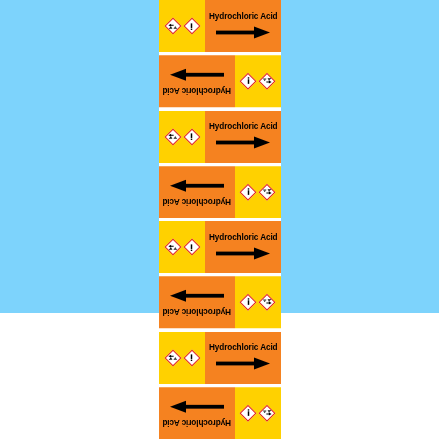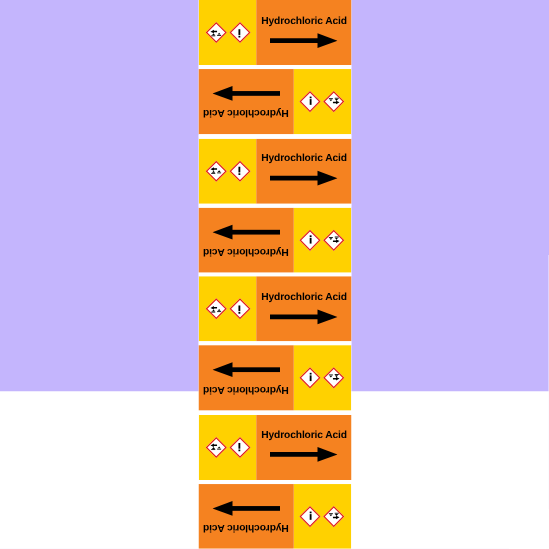--- a/index.html
+++ b/index.html
@@ -12,21 +12,21 @@
     width: 439px;
     height: 439px;
     font-family: "Liberation Sans", sans-serif;
     overflow: hidden;
   }
 
   #label-sheet {
     position: relative;
     width: 439px;
     height: 313px;
-    background: #c4b5fd;
+    background: #7dd3fc;
   }
 
   
   #label-strip {
     position: absolute;
     left: 159px;
     top: 0px;
     width: 122px;
     height: 439px;
     display: flex;

